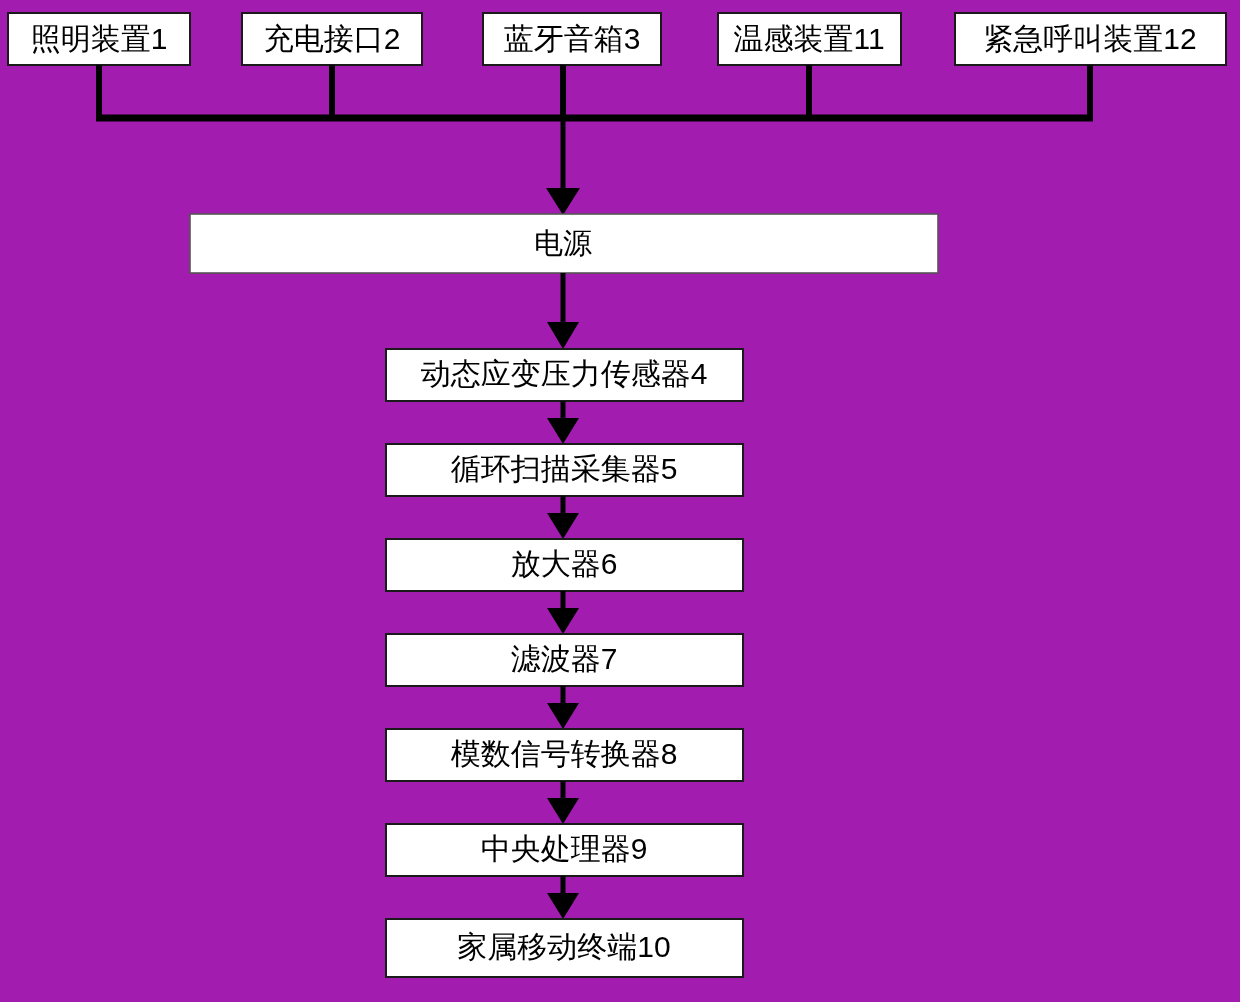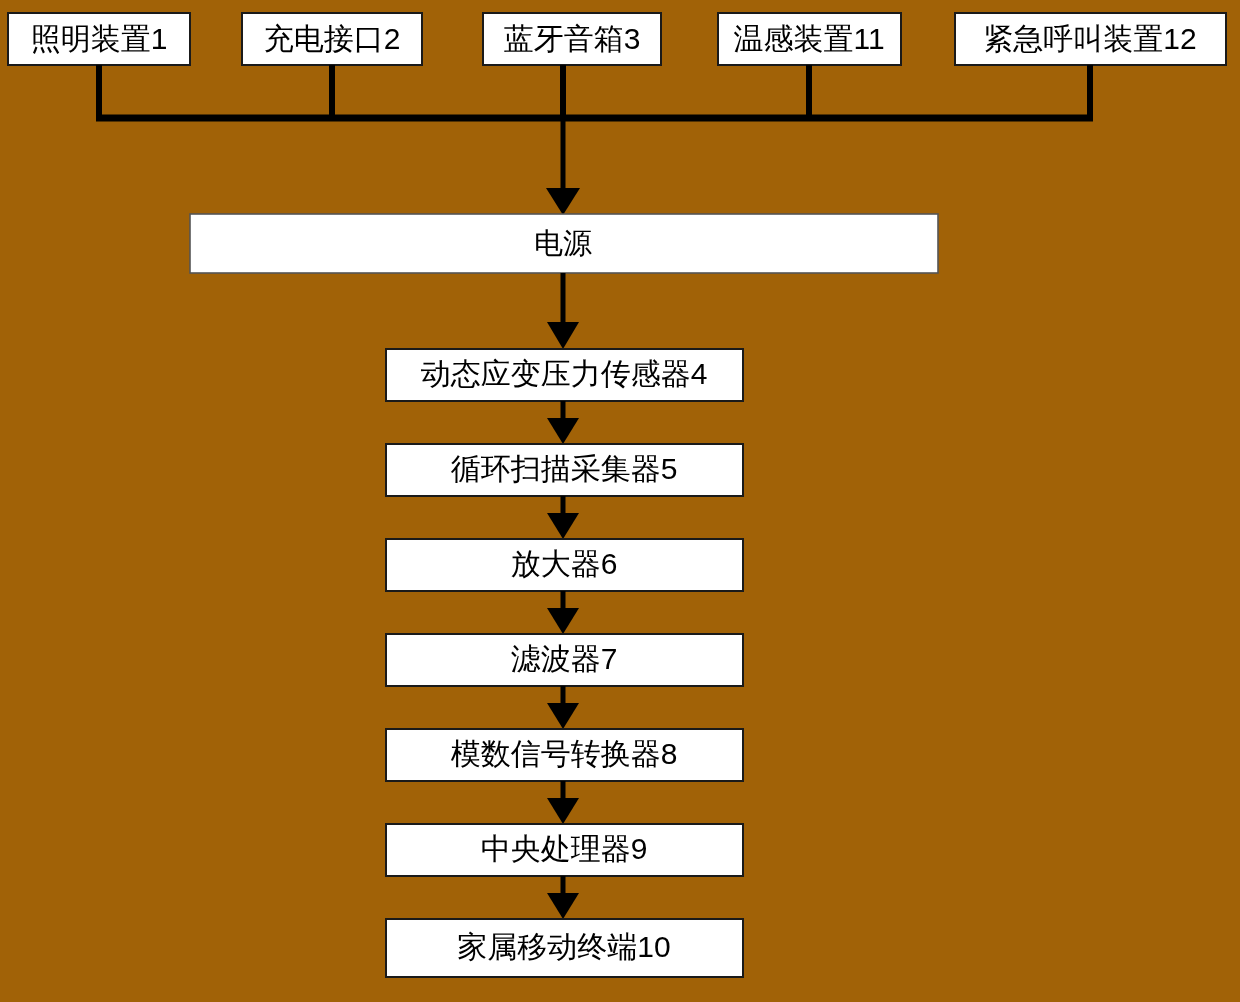--- a/index.html
+++ b/index.html
@@ -10,21 +10,21 @@
   body {
     width: 1240px;
     height: 1002px;
     font-family: "Liberation Sans", "DejaVu Sans", sans-serif;
     overflow: hidden;
   }
   #diagram-root {
     position: relative;
     width: 1240px;
     height: 1002px;
-    background: #a16207;
+    background: #a21caf;
   }
   svg.diagram-canvas {
     position: absolute;
     top: 0;
     left: 0;
     width: 1240px;
     height: 1002px;
     display: block;
   }
   .node-box {

